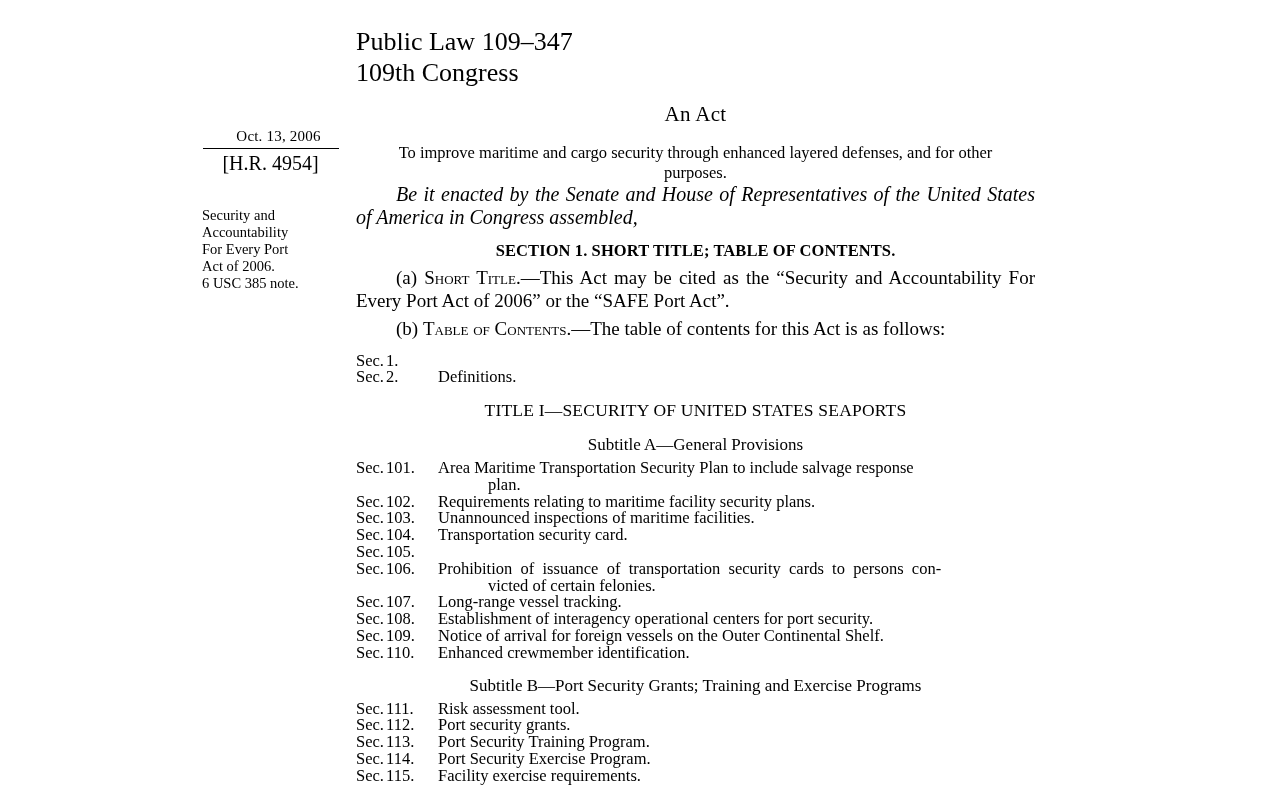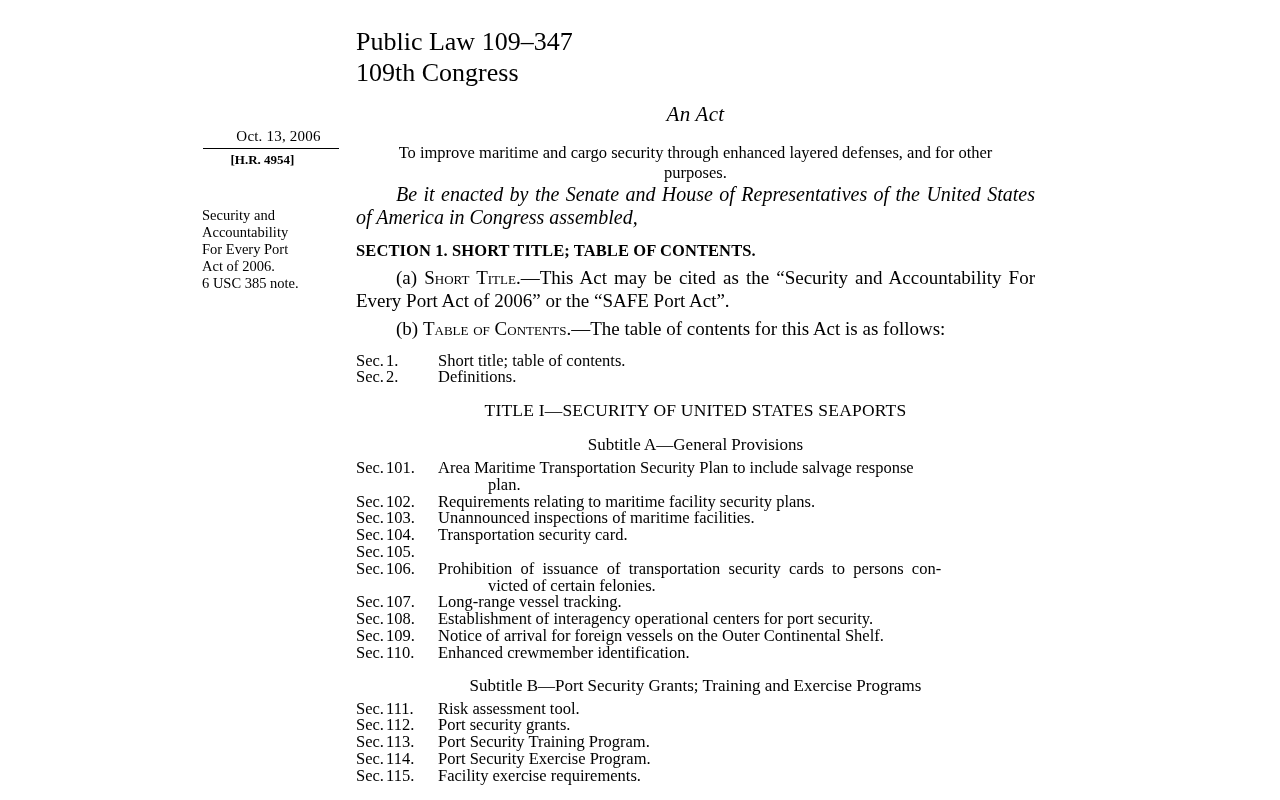--- a/index.html
+++ b/index.html
@@ -40,25 +40,24 @@
   .date-rule {
     position: absolute;
     top: 148px;
     left: 8px;
     width: 136px;
     border-top: 1px solid #000;
   }
   .bill-line {
     position: absolute;
     top: 152px;
-    left: 0;
+    left: 8px;
     width: 135px;
     text-align: center;
-    font-size: 13px;
-    font-weight: bold;
+    font-size: 20px;
   }
   .side-note {
     position: absolute;
     top: 207px;
     left: 7px;
     width: 140px;
     font-size: 14.5px;
     line-height: 17px;
   }
 
@@ -72,41 +71,41 @@
   .pl-title {
     font-size: 26px;
     line-height: 31px;
     margin-top: 26px;
   }
   .an-act {
     text-align: center;
     font-size: 21px;
     margin-top: 14px;
     letter-spacing: 0.3px;
-    font-style: italic;
   }
   .act-desc {
     text-align: center;
     font-size: 16.5px;
     line-height: 20px;
     margin-top: 16px;
     padding: 0 26px;
   }
   .enact {
     font-style: italic;
     font-size: 20px;
     line-height: 22.5px;
     text-align: justify;
     text-indent: 40px;
   }
   .section-head {
     font-weight: bold;
     font-size: 16.5px;
     margin-top: 13px;
     letter-spacing: 0.1px;
+    text-align: center;
   }
   .para {
     font-size: 19px;
     line-height: 22.5px;
     margin-top: 6px;
     text-align: justify;
     text-indent: 40px;
   }
   .sc {
     font-variant: small-caps;
@@ -184,21 +183,20 @@
     <div class="section-head">SECTION 1. SHORT TITLE; TABLE OF CONTENTS.</div>
 
     <div class="para"><span>(a) </span><span class="sc">Short Title</span><span>.—This Act may be cited as the “Security and Accountability For Every Port Act of 2006” or the “SAFE Port Act”.</span></div>
 
     <div class="para"><span>(b) </span><span class="sc">Table of Contents</span><span>.—The table of contents for this Act is as follows:</span></div>
 
     <div class="toc-list">
       <div class="toc-line">
         <span class="toc-sec">Sec.</span>
         <span class="toc-num">1.</span>
-        <span class="toc-text">Short title; table of contents.</span>
       </div>
       <div class="toc-line">
         <span class="toc-sec">Sec.</span>
         <span class="toc-num">2.</span>
         <span class="toc-text">Definitions.</span>
       </div>
     </div>
 
     <div class="title-head">TITLE I—SECURITY OF UNITED STATES SEAPORTS</div>
 

